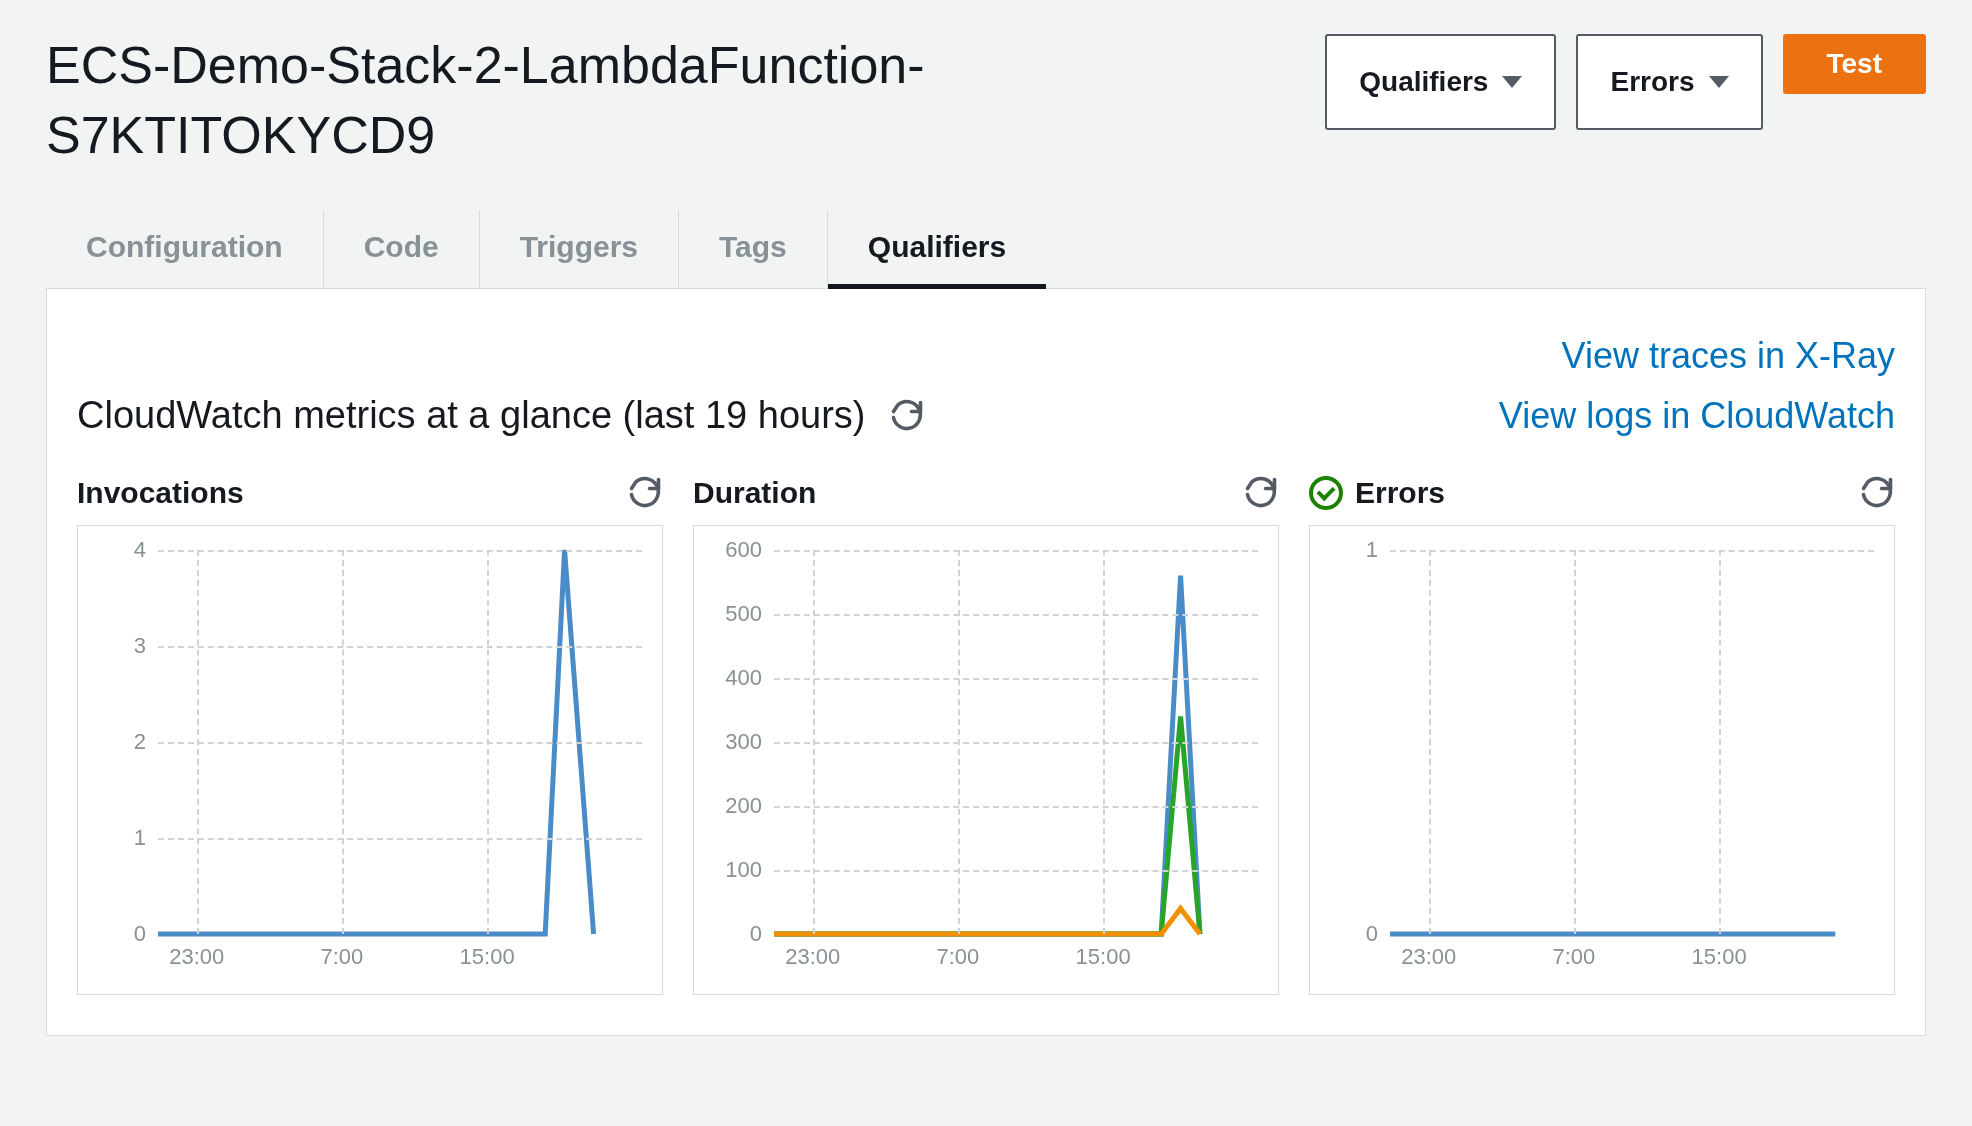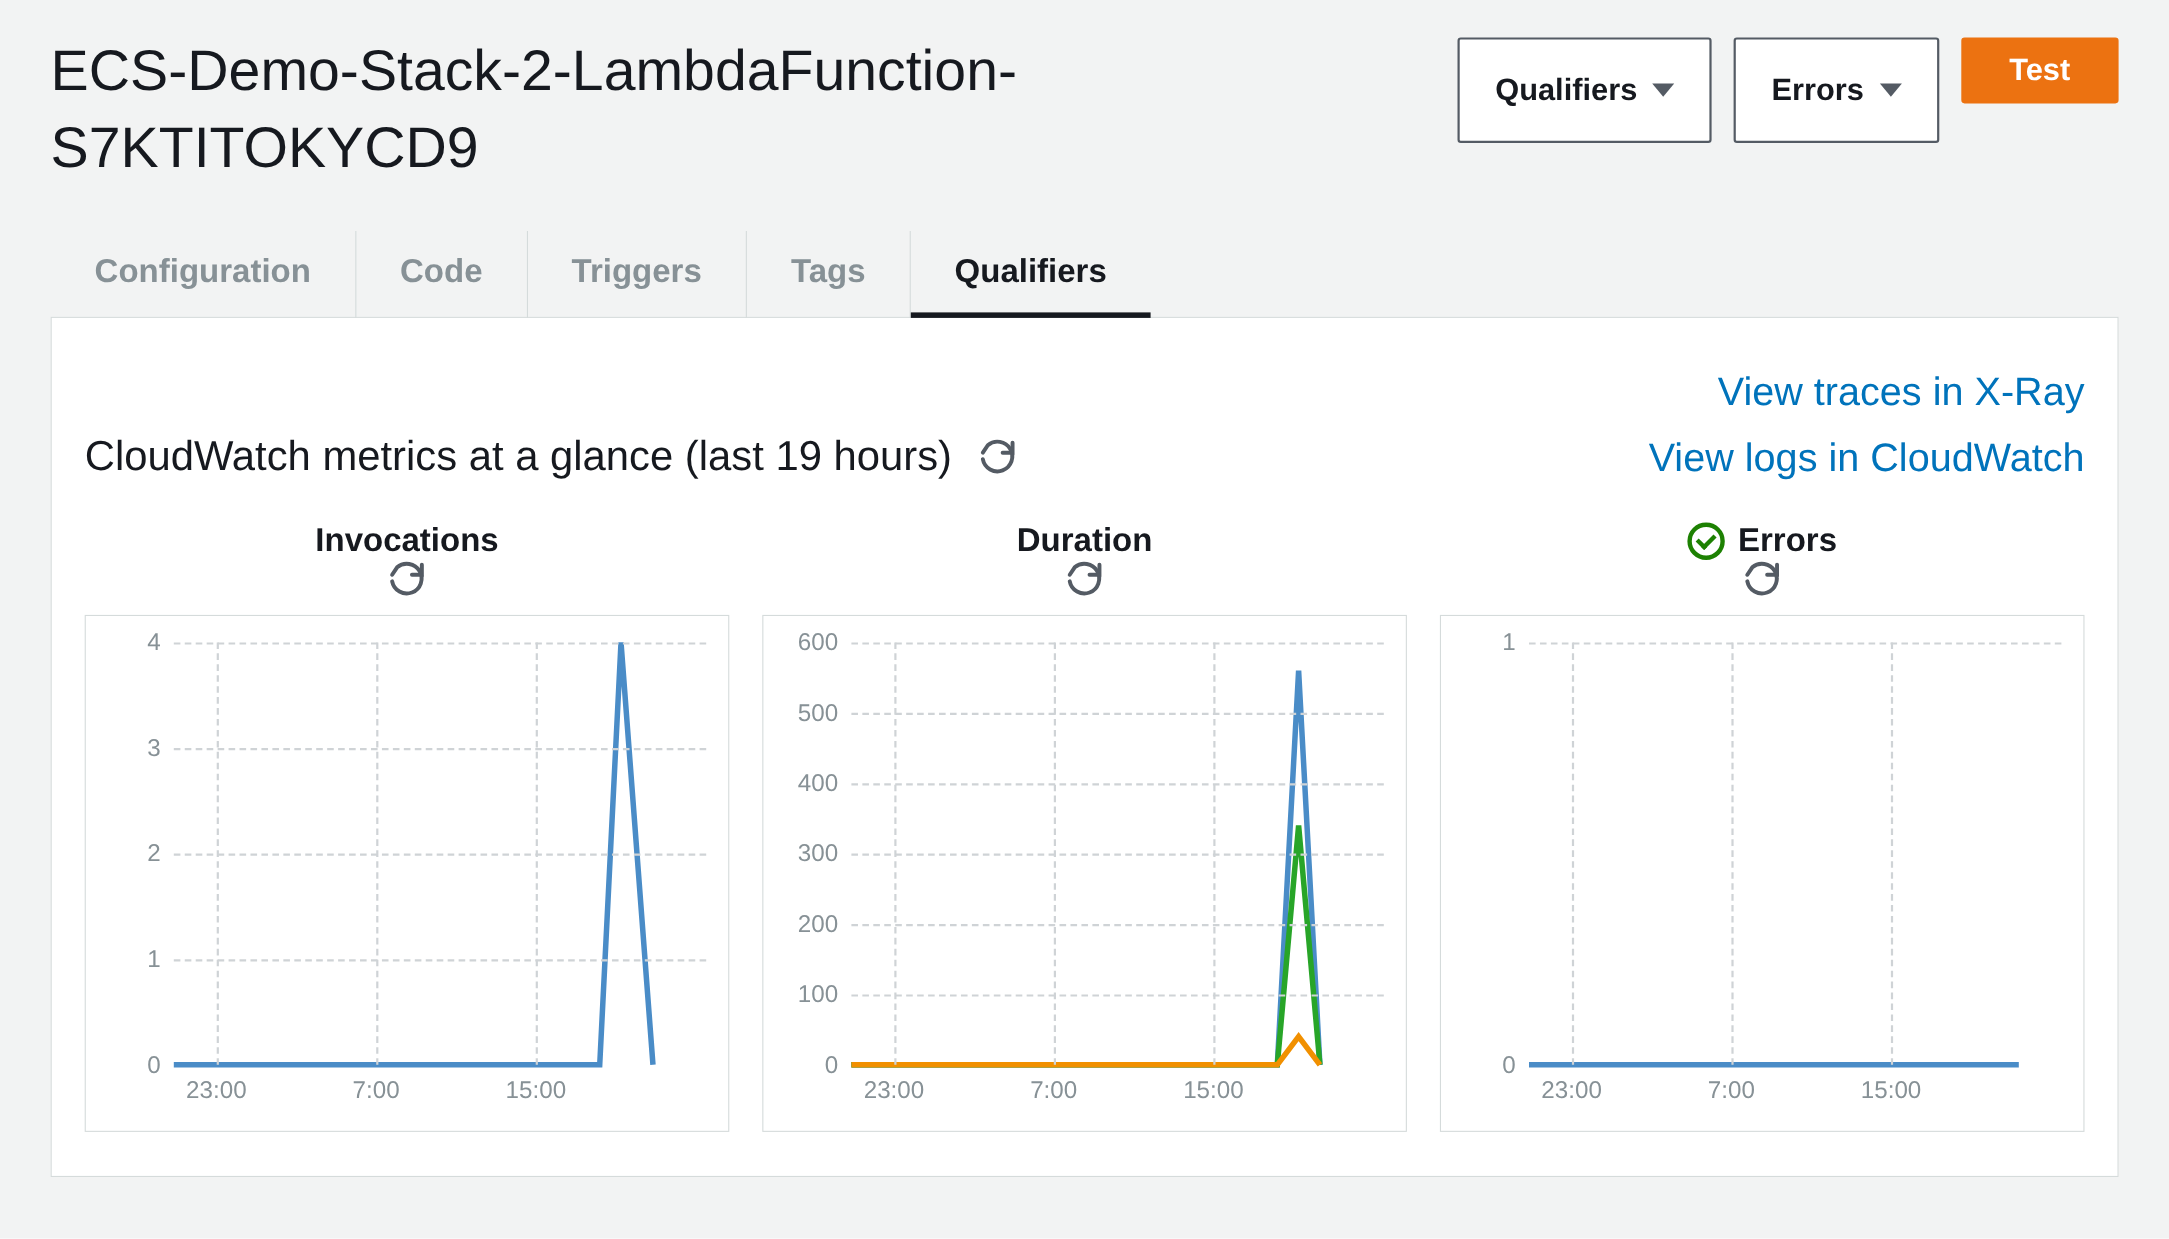--- a/index.html
+++ b/index.html
@@ -114,21 +114,20 @@
   .chart-card {
     flex: 1;
     display: flex;
     flex-direction: column;
   }
   .chart-head {
     display: flex;
     align-items: center;
     justify-content: space-between;
     margin-bottom: 14px;
-    flex-direction: column;
   }
   .chart-title-wrap {
     display: flex;
     align-items: center;
     gap: 12px;
   }
   .chart-title {
     font-size: 30px;
     font-weight: 700;
   }

